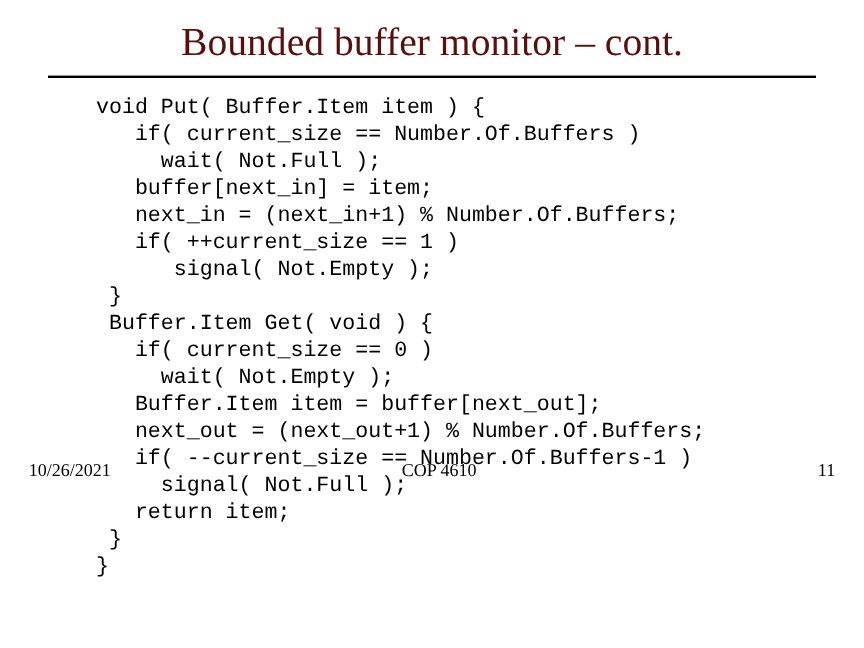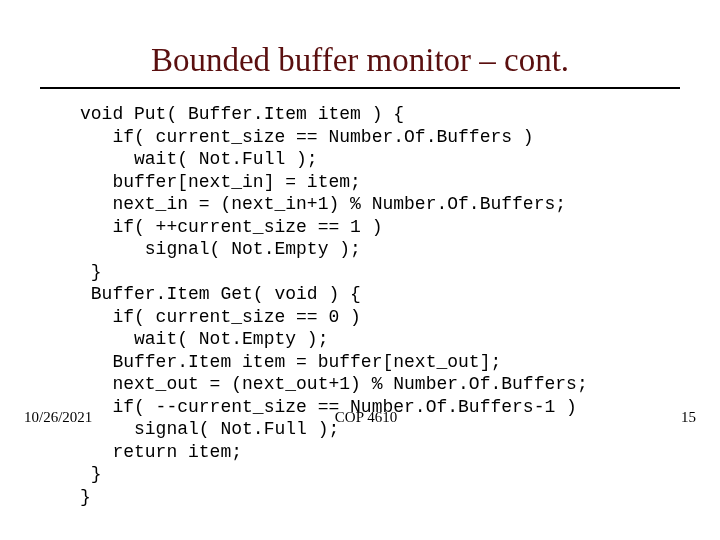--- a/index.html
+++ b/index.html
@@ -9,21 +9,20 @@
     height: 540px;
     background: #ffffff;
     font-family: "Times New Roman", Times, serif;
     overflow: hidden;
   }
   .slide {
     position: relative;
     width: 720px;
     height: 420px;
     box-sizing: border-box;
-    margin-top: 24px;
   }
   .title {
     text-align: center;
     font-size: 33px;
     color: #5a0f0f;
     padding-top: 18px;
   }
   .divider {
     margin: 8px 40px 0 40px;
     border: none;
@@ -83,15 +82,15 @@
    Buffer.Item item = buffer[next_out];
    next_out = (next_out+1) % Number.Of.Buffers;
    if( --current_size == Number.Of.Buffers-1 )
      signal( Not.Full );
    return item;
  }
 }</div>
   <div class="footer">
     <span class="date">10/26/2021</span>
     <span class="course">COP 4610</span>
-    <span class="pagenum">15</span>
+    <span class="pagenum">11</span>
   </div>
 </div>
 
 </body></html>

